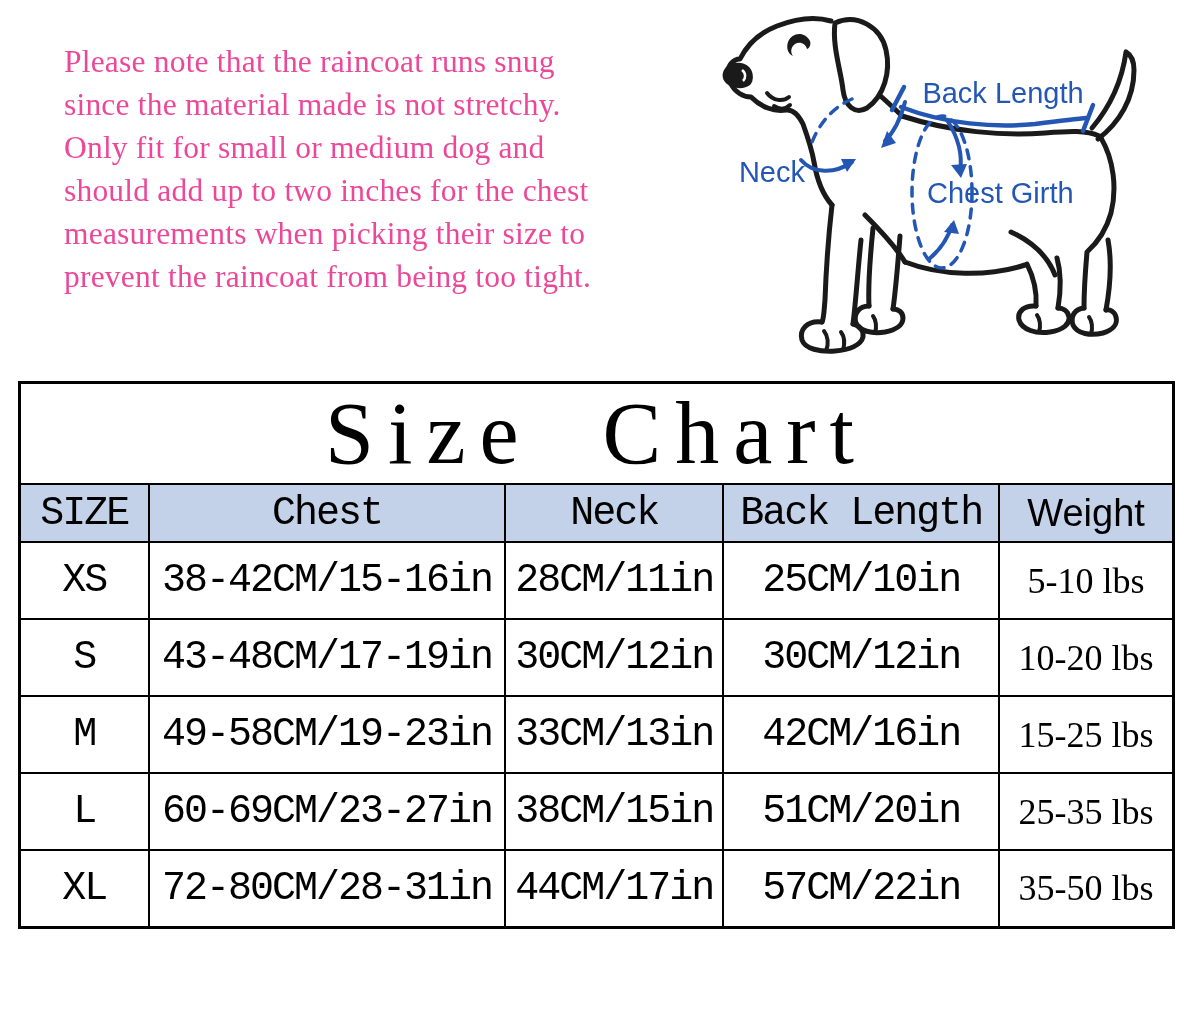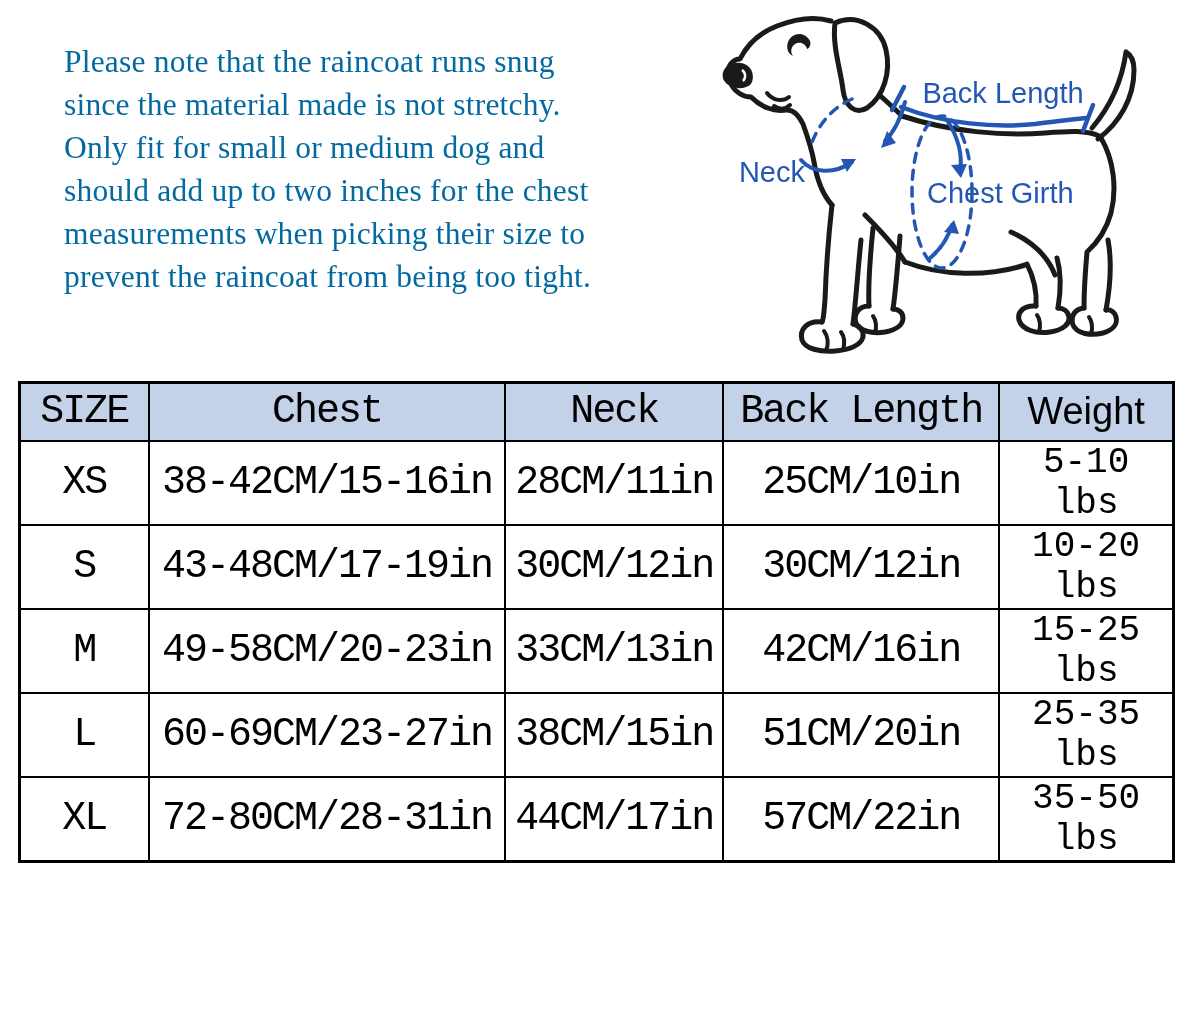--- a/index.html
+++ b/index.html
@@ -11,21 +11,21 @@
   html,body{margin:0;padding:0;}
   body{
     width:1200px;height:1019px;position:relative;background:#ffffff;
     font-family:"Liberation Serif", serif;color:#000;overflow:hidden;
   }
 
   
   .note{
     position:absolute;left:64px;top:40px;width:660px;
     font-size:31.5px;line-height:43px;white-space:pre-line;
-    color:#0369a1;letter-spacing:0.2px;
+    color:#ec4899;letter-spacing:0.2px;
   }
 
   
   .diagram{position:absolute;left:695px;top:0;width:505px;height:378px;}
   .diagram svg{width:100%;height:100%;display:block;}
   .annot-label{
     font-family:"Liberation Sans", sans-serif;
     font-size:29px;fill:var(--annot);
   }
 
@@ -55,21 +55,21 @@
   }
   thead th.col-head.serif-col{
     font-family:Liberation Sans, sans-serif;font-size:38px;letter-spacing:0;
   }
   tbody td{
     height:77px;
     font-family:Liberation Mono, monospace;
     font-size:40px;letter-spacing:-2px;
   }
   tbody td.col4{
-    font-family:Liberation Mono, monospace;font-size:36px;letter-spacing:0;text-align:center;
+    font-family:Liberation Serif, serif;font-size:36px;letter-spacing:0;text-align:center;
   }
   col.c0{width:11.2%;} col.c1{width:30.9%;} col.c2{width:18.9%;}
   col.c3{width:23.9%;} col.c4{width:15.1%;}
 </style>
 </head>
 <body>
 
 <div class="note">Please note that the raincoat runs snug
 since the material made is not stretchy.
 Only fit for small or medium dog and
@@ -161,20 +161,23 @@
   <table class="size-table">
     <colgroup>
       <col class="c0">
         <col class="c1">
         <col class="c2">
         <col class="c3">
         <col class="c4">
     </colgroup>
     <thead>
       <tr>
+        <td class="title-cell" colspan="5">Size Chart</td>
+      </tr>
+      <tr>
           <th class="col-head">SIZE</th>
           <th class="col-head">Chest</th>
           <th class="col-head">Neck</th>
           <th class="col-head">Back Length</th>
           <th class="col-head serif-col">Weight</th>
         </tr>
     </thead>
     <tbody>
         <tr>
           <td class="col0">XS</td>
@@ -185,21 +188,21 @@
         </tr>
         <tr>
           <td class="col0">S</td>
           <td class="col1">43-48CM/17-19in</td>
           <td class="col2">30CM/12in</td>
           <td class="col3">30CM/12in</td>
           <td class="col4">10-20 lbs</td>
         </tr>
         <tr>
           <td class="col0">M</td>
-          <td class="col1">49-58CM/20-23in</td>
+          <td class="col1">49-58CM/19-23in</td>
           <td class="col2">33CM/13in</td>
           <td class="col3">42CM/16in</td>
           <td class="col4">15-25 lbs</td>
         </tr>
         <tr>
           <td class="col0">L</td>
           <td class="col1">60-69CM/23-27in</td>
           <td class="col2">38CM/15in</td>
           <td class="col3">51CM/20in</td>
           <td class="col4">25-35 lbs</td>

